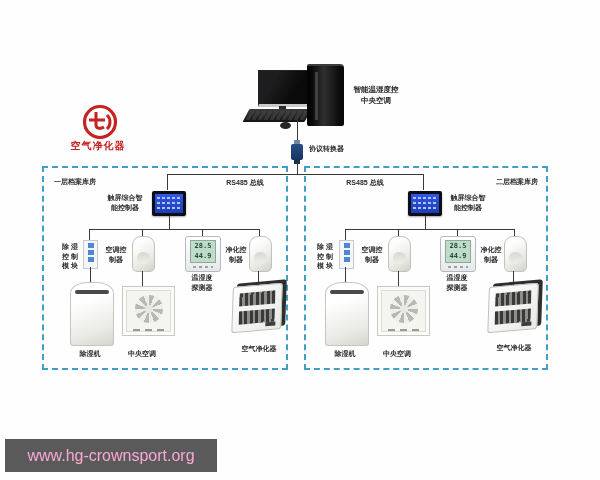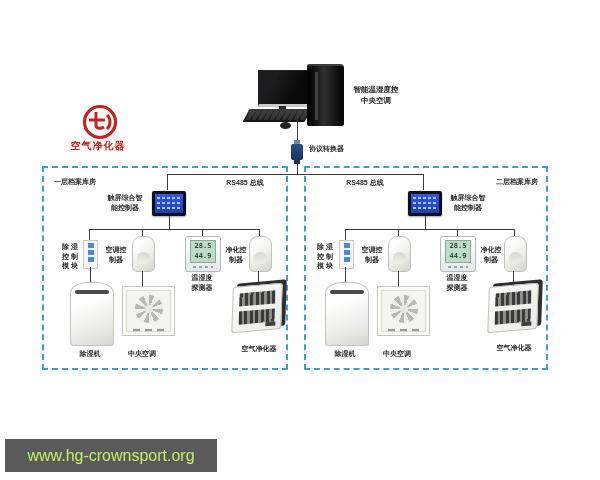--- a/index.html
+++ b/index.html
@@ -5,21 +5,21 @@
   html,body{margin:0;padding:0;background:#ffffff;}
   .canvas{position:relative;width:600px;height:480px;background:#fefefe;overflow:hidden;
           font-family:"Liberation Sans","DejaVu Sans",sans-serif;}
   
   .vl{position:absolute;width:1px;background:#3a3a3a;}
   .hl{position:absolute;height:1px;background:#3a3a3a;}
   
   .badge{position:absolute;left:462px;top:7px;width:131px;height:33px;background:#58585a;
          color:#fff;font-size:16px;line-height:33px;text-align:center;letter-spacing:.5px;}
   .wm{position:absolute;left:5px;top:439px;width:212px;height:33px;background:#5a5a5a;
-      color:#bef264;font-size:16px;line-height:33px;text-align:center;}
+      color:#f9a8d4;font-size:16px;line-height:33px;text-align:center;}
   
   .lbl{position:absolute;font-size:7px;line-height:9.5px;font-weight:700;color:#2b2b2b;text-align:center;}
   
   .room{position:absolute;top:166px;height:200px;border:2px dashed #3f9fc4;}
   
   .ctrl{position:absolute;width:34px;height:25px;background:#0b0e16;border-radius:2px;box-shadow:0 1px 2px rgba(0,0,0,.35);}
   .ctrl-screen{position:absolute;inset:3px;background:linear-gradient(#3157e8,#1e3cb5);}
   .scr-line{height:2px;margin:3px 2px 0;background:repeating-linear-gradient(90deg,#aec4ff 0 3px,rgba(0,0,0,0) 3px 5px);}
   
   .module{position:absolute;width:13px;height:27px;background:#f4f6f8;border:1px solid #c3cad2;}

